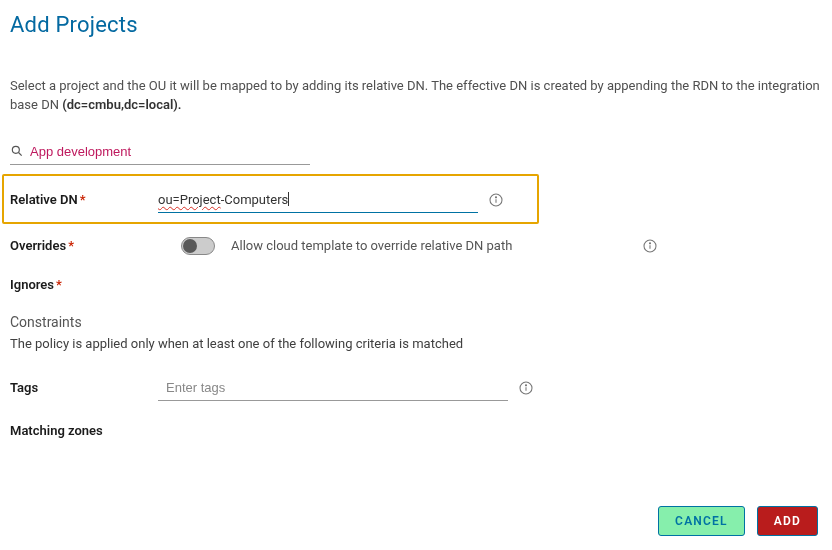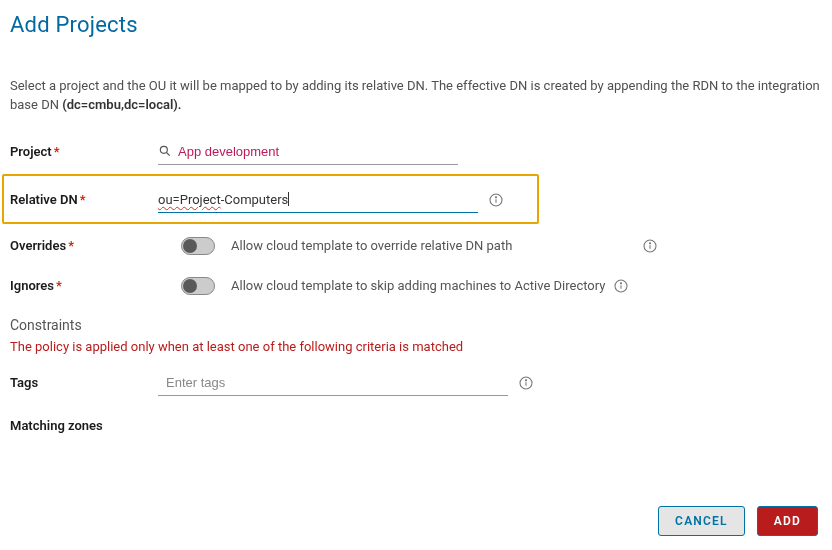--- a/index.html
+++ b/index.html
@@ -122,65 +122,62 @@
     margin-left: 16px;
   }
   .toggle-row .field-wrap { align-items: center; padding-left: 23px; }
   .section-head {
     font-size: 14px;
     color: #555;
     margin-bottom: 6px;
   }
   .section-desc {
     font-size: 13px;
-    color: #b91c1c;
-    margin-bottom: 16px;
+    color: #404040;
+    margin-bottom: 24px;
   }
   .btn-row {
     position: absolute;
     right: 14px;
     bottom: 14px;
     display: flex;
     gap: 12px;
   }
   .btn {
     height: 30px;
     padding: 0 16px;
     font-size: 12px;
     letter-spacing: 1.2px;
     font-weight: 600;
     display: flex;
     align-items: center;
     cursor: pointer;
     border-radius: 3px;
   }
   .btn-cancel {
-    background: #e5e5e5;
+    background: #86efac;
     border: 1px solid #0072a3;
     color: #0072a3;
   }
   .btn-add {
     background: #b91c1c;
     border: 1px solid #0072a3;
     color: #fff;
   }
 </style>
 </head>
 <body>
 
 <h1 class="title">Add Projects</h1>
 
 <p class="description">
   <span>Select a project and the OU it will be mapped to by adding its relative DN. The effective DN is created by appending the RDN to the integration base DN </span><span class="bold">(dc=cmbu,dc=local).</span>
 </p>
 
 <div class="form-row">
-  <div class="form-label">
-    <span>Project</span><span class="req">*</span>
-  </div>
   <div class="field-wrap">
     <div class="input-wrap">
       <span class="search-icon">
         <svg width="14" height="14" viewBox="0 0 24 24" fill="none" stroke="#555" stroke-width="2">
             <circle cx="10" cy="10" r="6"></circle>
             <line x1="20" y1="20" x2="15" y2="15"></line>
           </svg>
       </span>
       <input type="text" value="App development" style="">
     </div>
@@ -224,31 +221,20 @@
           <circle cx="12" cy="8" r="0.8" fill="#777"></circle>
         </svg>
     </span>
   </div>
 </div>
 
 <div class="form-row toggle-row">
   <div class="form-label">
     <span>Ignores</span><span class="req">*</span>
   </div>
-  <div class="field-wrap" style="width:500px;">
-    <div class="toggle"></div>
-    <span class="toggle-label">Allow cloud template to skip adding machines to Active Directory</span>
-    <span class="info-icon" style="margin-left:8px;">
-      <svg width="16" height="16" viewBox="0 0 24 24" fill="none" stroke="#777" stroke-width="1.6">
-          <circle cx="12" cy="12" r="9"></circle>
-          <line x1="12" y1="11" x2="12" y2="16"></line>
-          <circle cx="12" cy="8" r="0.8" fill="#777"></circle>
-        </svg>
-    </span>
-  </div>
 </div>
 
 <div class="section-head">Constraints</div>
 <div class="section-desc">The policy is applied only when at least one of the following criteria is matched</div>
 
 <div class="form-row">
   <div class="form-label" style="font-weight:600;">Tags</div>
   <div class="field-wrap">
     <div class="input-wrap wide">
       <input type="text" style="padding-left: 8px;" placeholder="Enter tags">

